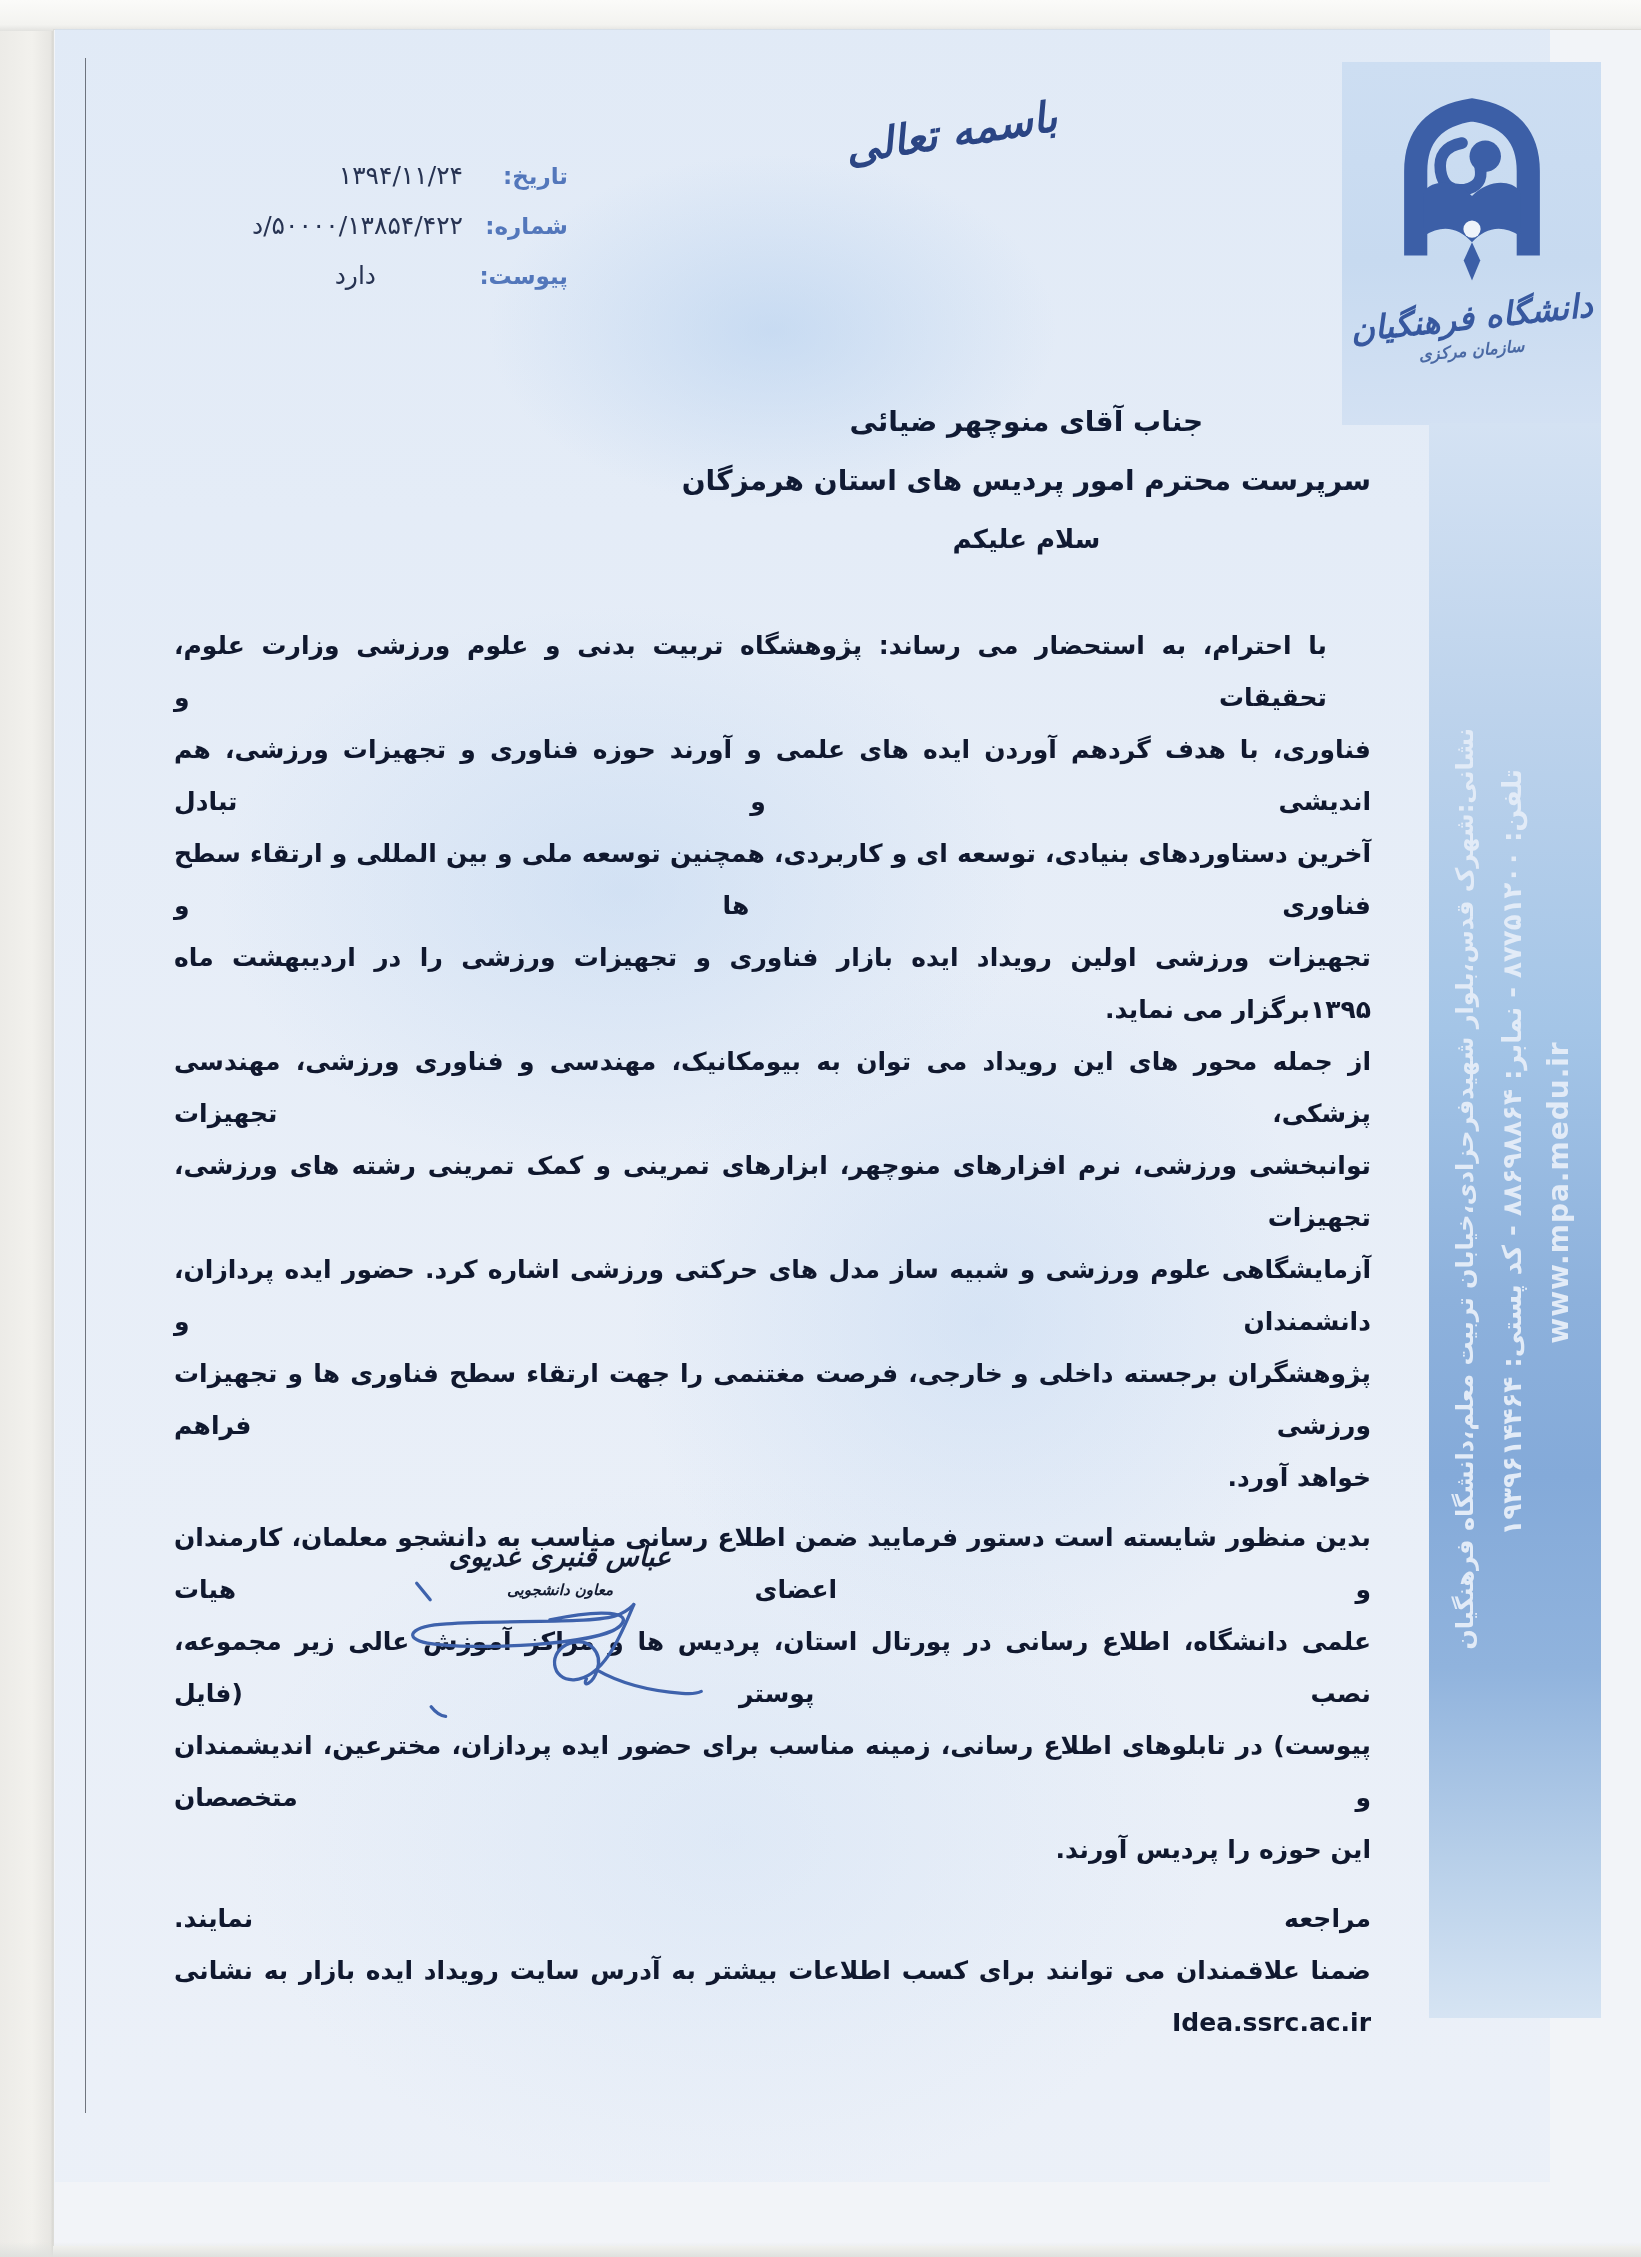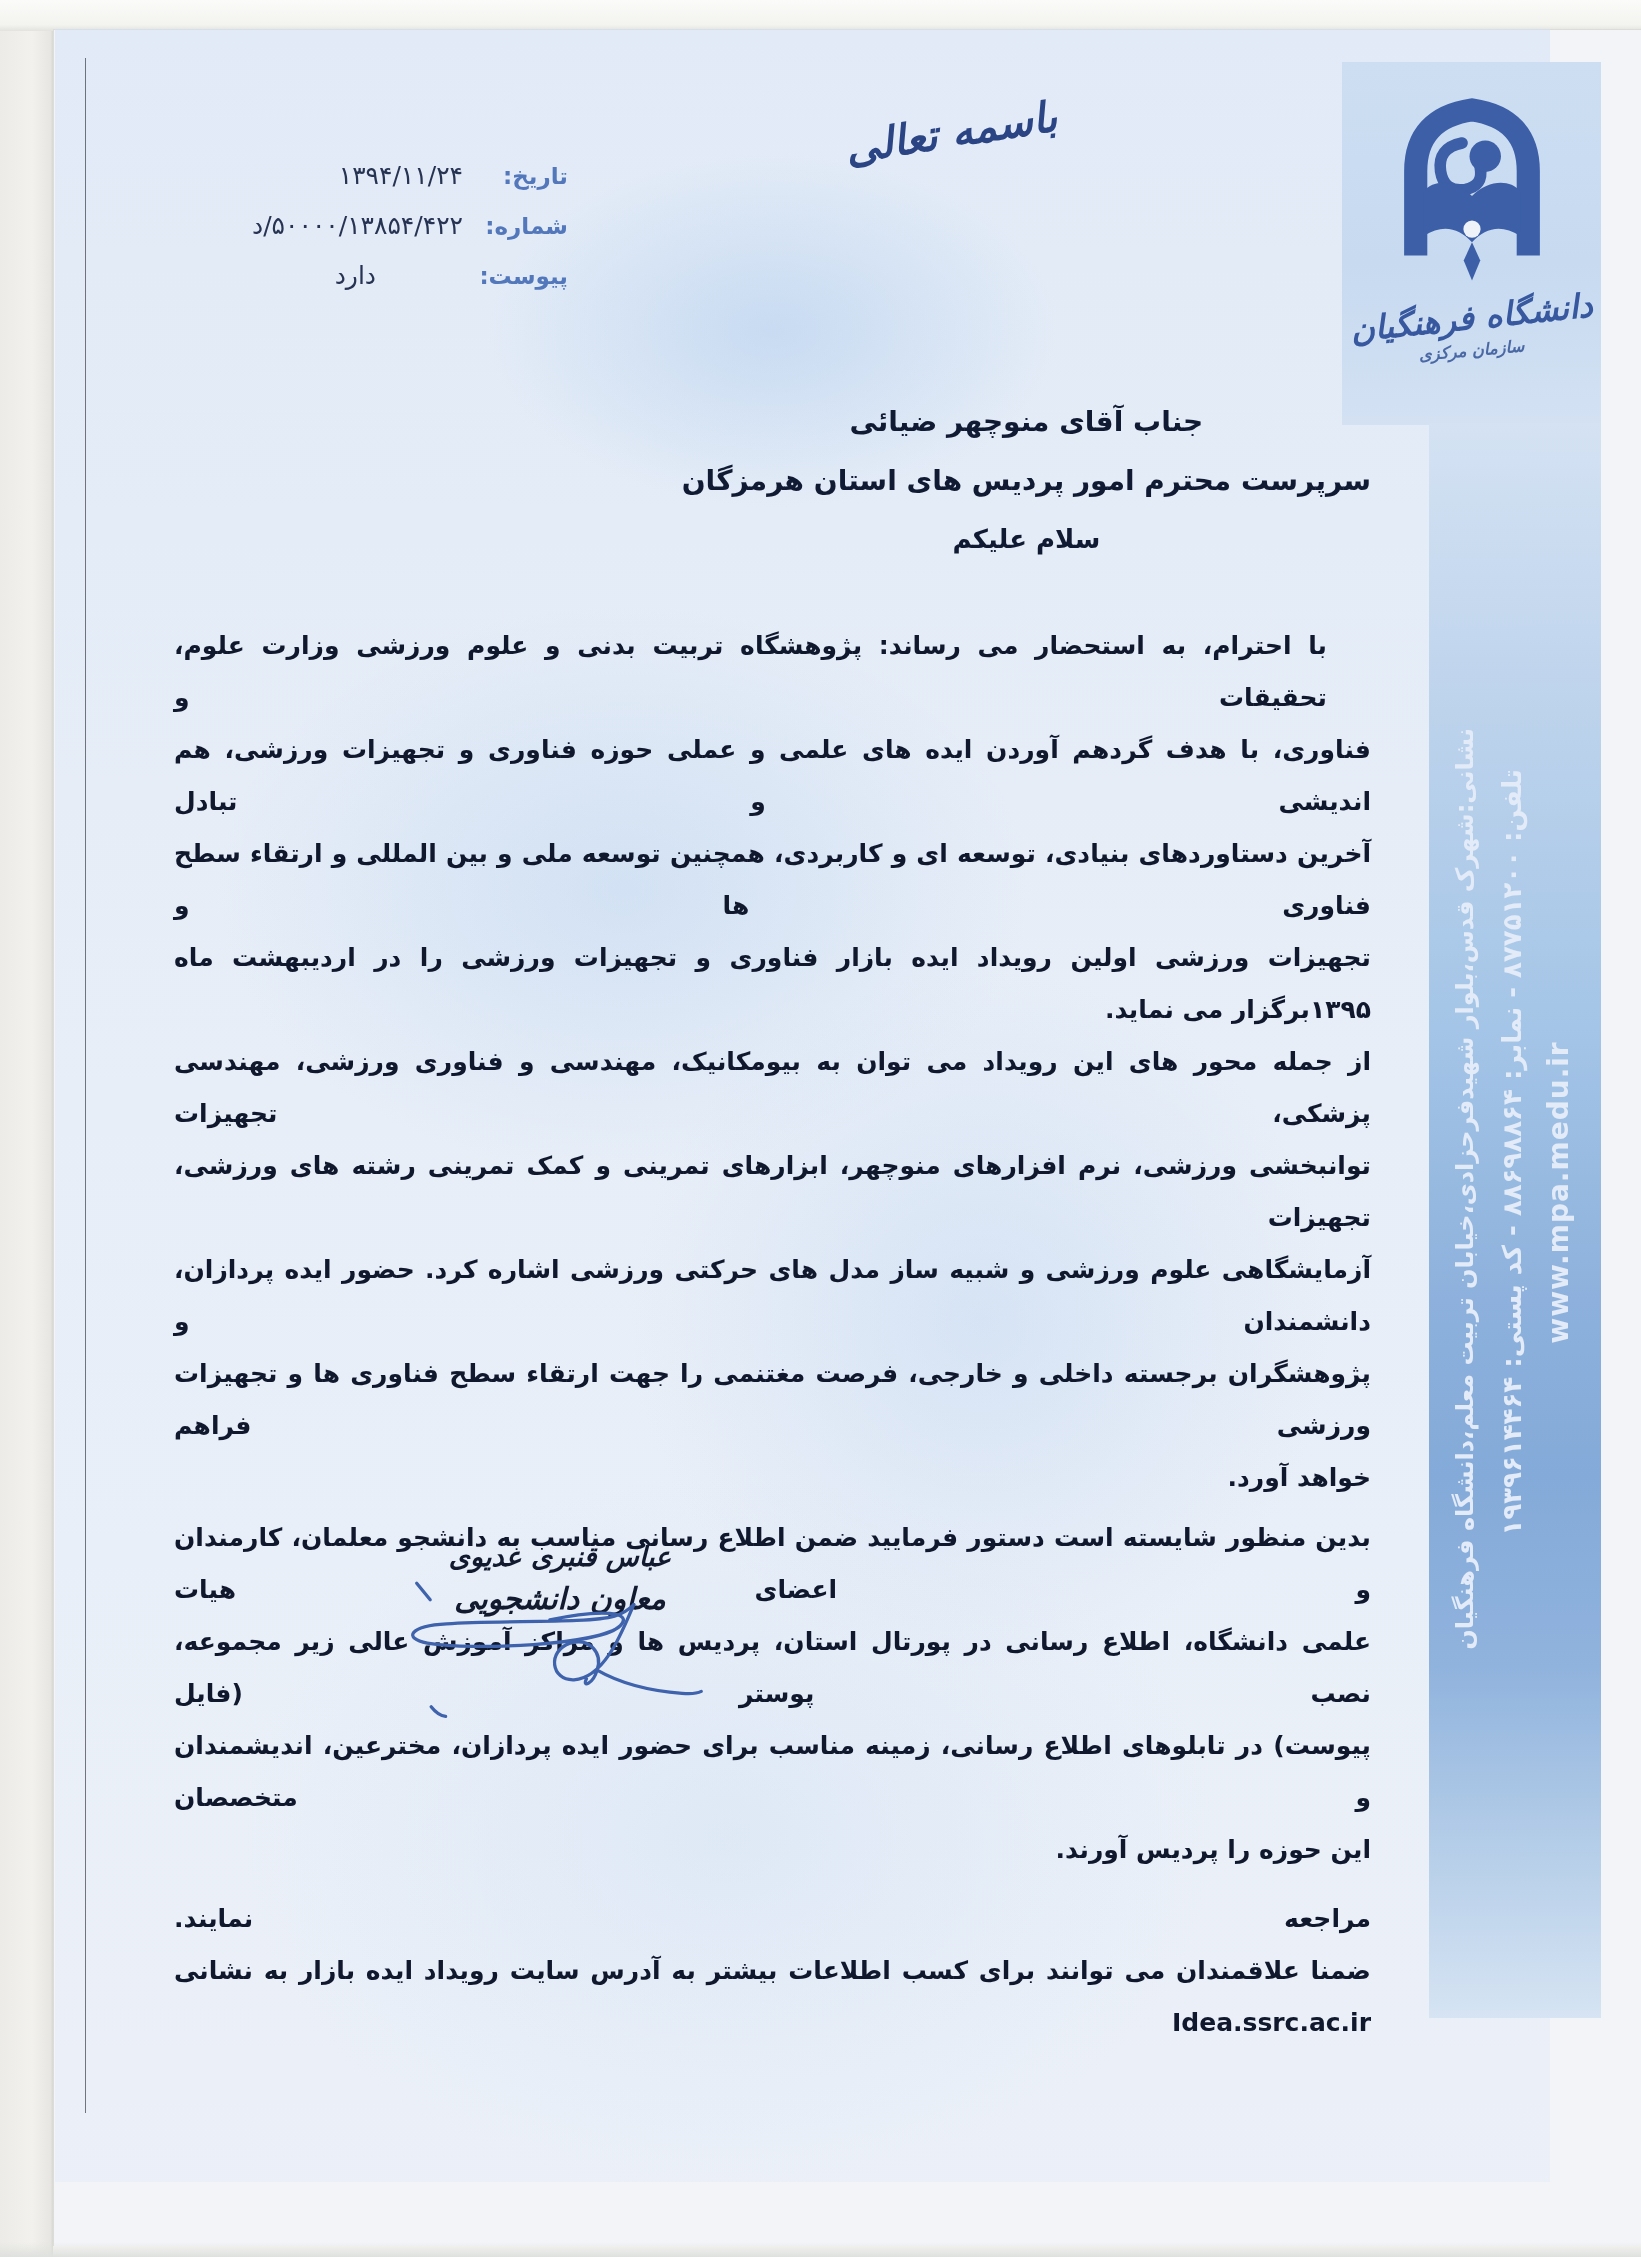--- a/index.html
+++ b/index.html
@@ -62,21 +62,21 @@
   .para + .para{margin-top:0;}
   .para.gap-sm{margin-top:7.7px;}
   .para.gap-lg{margin-top:17.4px;}
   .pline{text-align:justify;text-align-last:justify;}
   .pline:last-child{text-align-last:auto;}
   .para.indent-first .pline:first-child{padding-right:44px;}
   
   .sig-block{position:absolute;left:415px;top:1541px;width:290px;text-align:center;
     direction:rtl;color:#121a30;font-style:italic;}
   .sig-name{font-size:27px;font-weight:700;}
-  .sig-title{font-size:30px;font-weight:700;margin-top:8.7px;}
+  .sig-title{font-size:15px;font-weight:700;margin-top:8.7px;}
   .sig-scribble{position:absolute;left:381px;top:1562px;}
   
   .sidebar-text{position:absolute;left:1442px;top:1657px;width:929px;height:145px;
     transform:rotate(-90deg);transform-origin:top left;direction:rtl;
     color:#e2ebf7;font-weight:700;}
   .sidebar-address{font-size:24px;line-height:46px;white-space:nowrap;}
   .sidebar-contact{font-size:26px;line-height:48px;white-space:nowrap;padding-right:41px;letter-spacing:1px;}
   .sidebar-web{font-size:28px;line-height:46px;text-align:center;direction:ltr;letter-spacing:1px;}
 </style>
 </head>
@@ -127,21 +127,21 @@
 
 <div class="recipient">
   <div class="recipient-line">جناب آقای منوچهر ضیائی</div>
   <div class="recipient-line">سرپرست محترم امور پردیس های استان هرمزگان</div>
   <div class="salutation">سلام علیکم</div>
 </div>
 
 <div class="body-text">
   <div class="para indent-first">
       <div class="pline">با احترام، به استحضار می رساند: پژوهشگاه تربیت بدنی و علوم ورزشی وزارت علوم، تحقیقات و</div>
-      <div class="pline">فناوری، با هدف گردهم آوردن ایده های علمی و عملی حوزه فناوری و تجهیزات ورزشی، هم اندیشی و تبادل</div>
+      <div class="pline">فناوری، با هدف گردهم آوردن ایده های علمی و آورند حوزه فناوری و تجهیزات ورزشی، هم اندیشی و تبادل</div>
       <div class="pline">آخرین دستاوردهای بنیادی، توسعه ای و کاربردی، همچنین توسعه ملی و بین المللی و ارتقاء سطح فناوری ها و</div>
       <div class="pline">تجهیزات ورزشی اولین رویداد ایده بازار فناوری و تجهیزات ورزشی را در اردیبهشت ماه ۱۳۹۵برگزار می نماید.</div>
     </div>
   <div class="para">
       <div class="pline">از جمله محور های این رویداد می توان به بیومکانیک، مهندسی و فناوری ورزشی، مهندسی پزشکی، تجهیزات</div>
       <div class="pline">توانبخشی ورزشی، نرم افزارهای منوچهر، ابزارهای تمرینی و کمک تمرینی رشته های ورزشی، تجهیزات</div>
       <div class="pline">آزمایشگاهی علوم ورزشی و شبیه ساز مدل های حرکتی ورزشی اشاره کرد. حضور ایده پردازان، دانشمندان و</div>
       <div class="pline">پژوهشگران برجسته داخلی و خارجی، فرصت مغتنمی را جهت ارتقاء سطح فناوری ها و تجهیزات ورزشی فراهم</div>
       <div class="pline">خواهد آورد.</div>
     </div>

